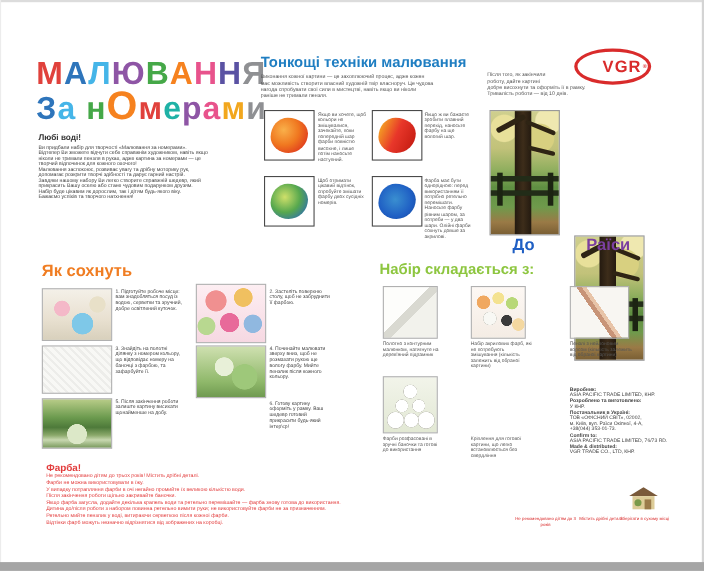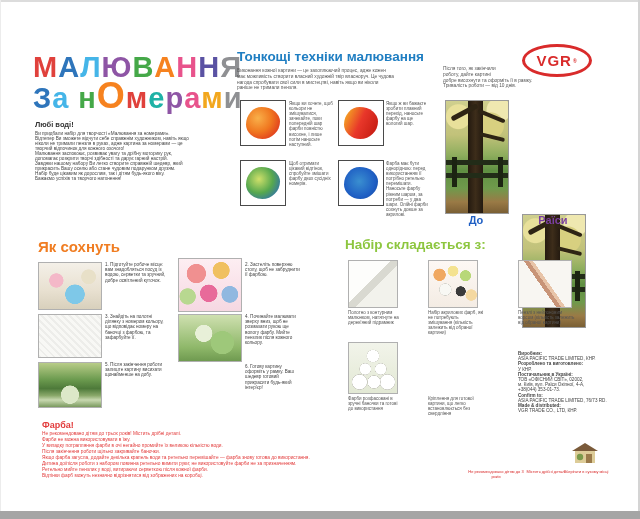--- a/index.html
+++ b/index.html
@@ -34,42 +34,42 @@
   .swatch-box{width:44px;height:44px;border:1px solid #4a4a4a;background:#fff;
               display:flex;align-items:center;justify-content:center;}
   .blob{width:34px;height:32px;border-radius:46% 54% 52% 48%/55% 45% 55% 45%;}
   .blob-orange{background:radial-gradient(circle at 35% 35%,#f9b04a,#f07820 45%,#e03c1e 80%);}
   .blob-red{background:linear-gradient(115deg,#f5a623 8%,#e8372a 48%,#c81e14 88%);}
   .blob-greenblue{background:radial-gradient(circle at 38% 38%,#cfe06a,#57a84e 48%,#2e6fb0 85%);}
   .blob-blue{background:radial-gradient(circle at 45% 45%,#3a8fd0,#1f5fc4 60%,#174a9e 92%);}
 
   
   .logo{width:64px;height:27px;border:3px solid #d92b2b;border-radius:50%;background:#fff;
-        display:flex;align-items:center;justify-content:center;color:#d92b2b;font-weight:bold;
+        display:flex;align-items:center;justify-content:flex-end;color:#d92b2b;font-weight:bold;
         font-size:15px;letter-spacing:1px;}
   .logo sup{font-size:5px;margin-left:1px;}
 
   
   .tree{width:62px;height:112px;border:1px solid #999;position:relative;overflow:hidden;
     background:
       radial-gradient(circle at 20% 14%,#e8e09a 0 11%,transparent 12%),
       radial-gradient(circle at 72% 22%,#d8d080 0 13%,transparent 14%),
       radial-gradient(circle at 85% 8%,#efe8b0 0 10%,transparent 11%),
       linear-gradient(180deg,#cfcf8e 0%,#c2c27a 30%,#8fae5e 48%,#5f8f42 62%,#6f9a4c 78%,#9a7a46 90%,#7a5f34 100%);}
   .tree .trunk{position:absolute;left:36%;top:0;width:24%;height:100%;
       background:linear-gradient(90deg,#241a10,#3d2d1a 50%,#241a10);}
   .tree .branch{position:absolute;background:#2e2414;border-radius:2px;}
   .tree .b1{left:6%;top:8%;width:46%;height:5px;transform:rotate(-28deg);}
   .tree .b2{left:50%;top:12%;width:46%;height:4px;transform:rotate(22deg);}
   .tree .b3{left:54%;top:30%;width:42%;height:4px;transform:rotate(14deg);}
   .tree .rail{position:absolute;left:0;width:100%;height:5px;background:#222c18;}
   .tree .r1{top:53%;} .tree .r2{top:64%;}
   .tree .post{position:absolute;top:50%;width:5px;height:27%;background:#1c2412;}
   .tree .p1{left:10%;} .tree .p2{right:8%;}
-  .before-after-label{font-size:11px;font-weight:bold;text-align:center;width:62px;}
+  .before-after-label{font-size:15px;font-weight:bold;text-align:center;width:62px;}
 
   
   .ph{border:1px solid #b0b0b0;}
   .ph-jars{background:
       radial-gradient(circle at 58% 68%,#7ec8e8 0 20%,transparent 21%),
       radial-gradient(circle at 28% 38%,#f4b8c8 0 13%,transparent 14%),
       radial-gradient(circle at 80% 30%,#e8e0c8 0 12%,transparent 13%),
       linear-gradient(180deg,#f4f0e8,#e8e0d0 60%,#d8d0bc);}
   .ph-paints{background:
       radial-gradient(circle at 28% 28%,#f09090 0 16%,transparent 17%),

